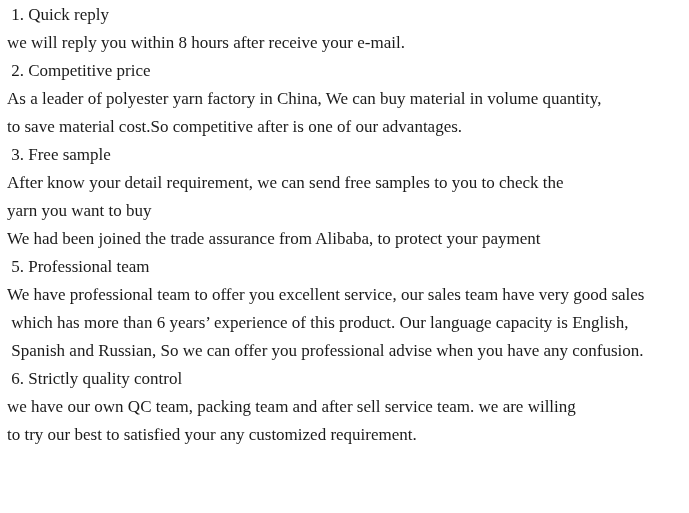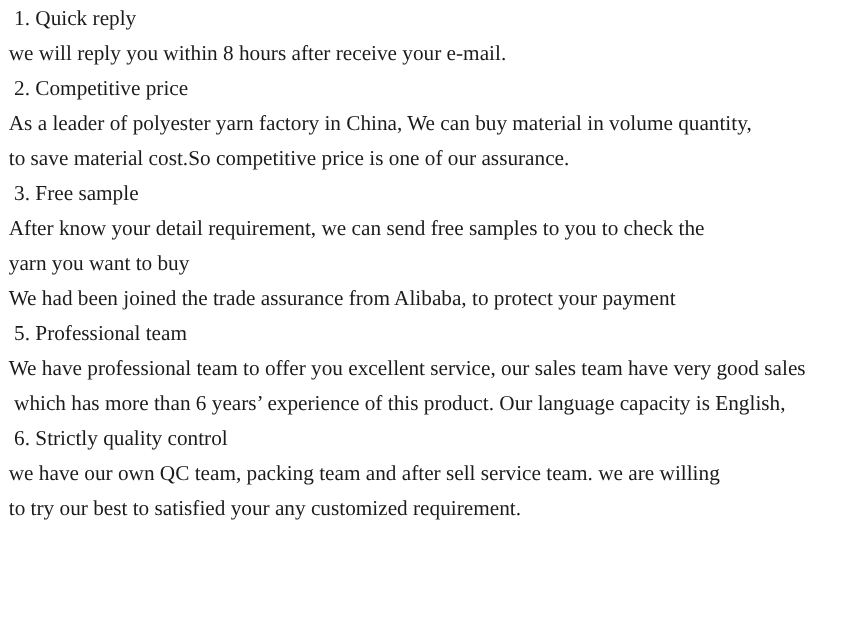--- a/index.html
+++ b/index.html
@@ -26,28 +26,29 @@
 </style>
 </head>
 <body>
 
 <div class="doc">
   <div class="line heading"> 1. Quick reply</div>
   <div class="line">we will reply you within 8 hours after receive your e-mail.</div>
 
   <div class="line heading"> 2. Competitive price</div>
   <div class="line">As a leader of polyester yarn factory in China, We can buy material in volume quantity,</div>
-  <div class="line">to save material cost.So competitive price is one of our assurance.</div>
+  <div class="line">to save material cost.So competitive after is one of our advantages.</div>
 
   <div class="line heading"> 3. Free sample</div>
   <div class="line">After know your detail requirement, we can send free samples to you to check the</div>
   <div class="line">yarn you want to buy</div>
 
   <div class="line">We had been joined the trade assurance from Alibaba, to protect your payment</div>
 
   <div class="line heading"> 5. Professional team</div>
   <div class="line">We have professional team to offer you excellent service, our sales team have very good sales</div>
   <div class="line"> which has more than 6 years’ experience of this product. Our language capacity is English,</div>
+  <div class="line"> Spanish and Russian, So we can offer you professional advise when you have any confusion.</div>
 
   <div class="line heading"> 6. Strictly quality control</div>
   <div class="line">we have our own QC team, packing team and after sell service team. we are willing</div>
   <div class="line">to try our best to satisfied your any customized requirement.</div>
 </div>
 
 </body></html>

